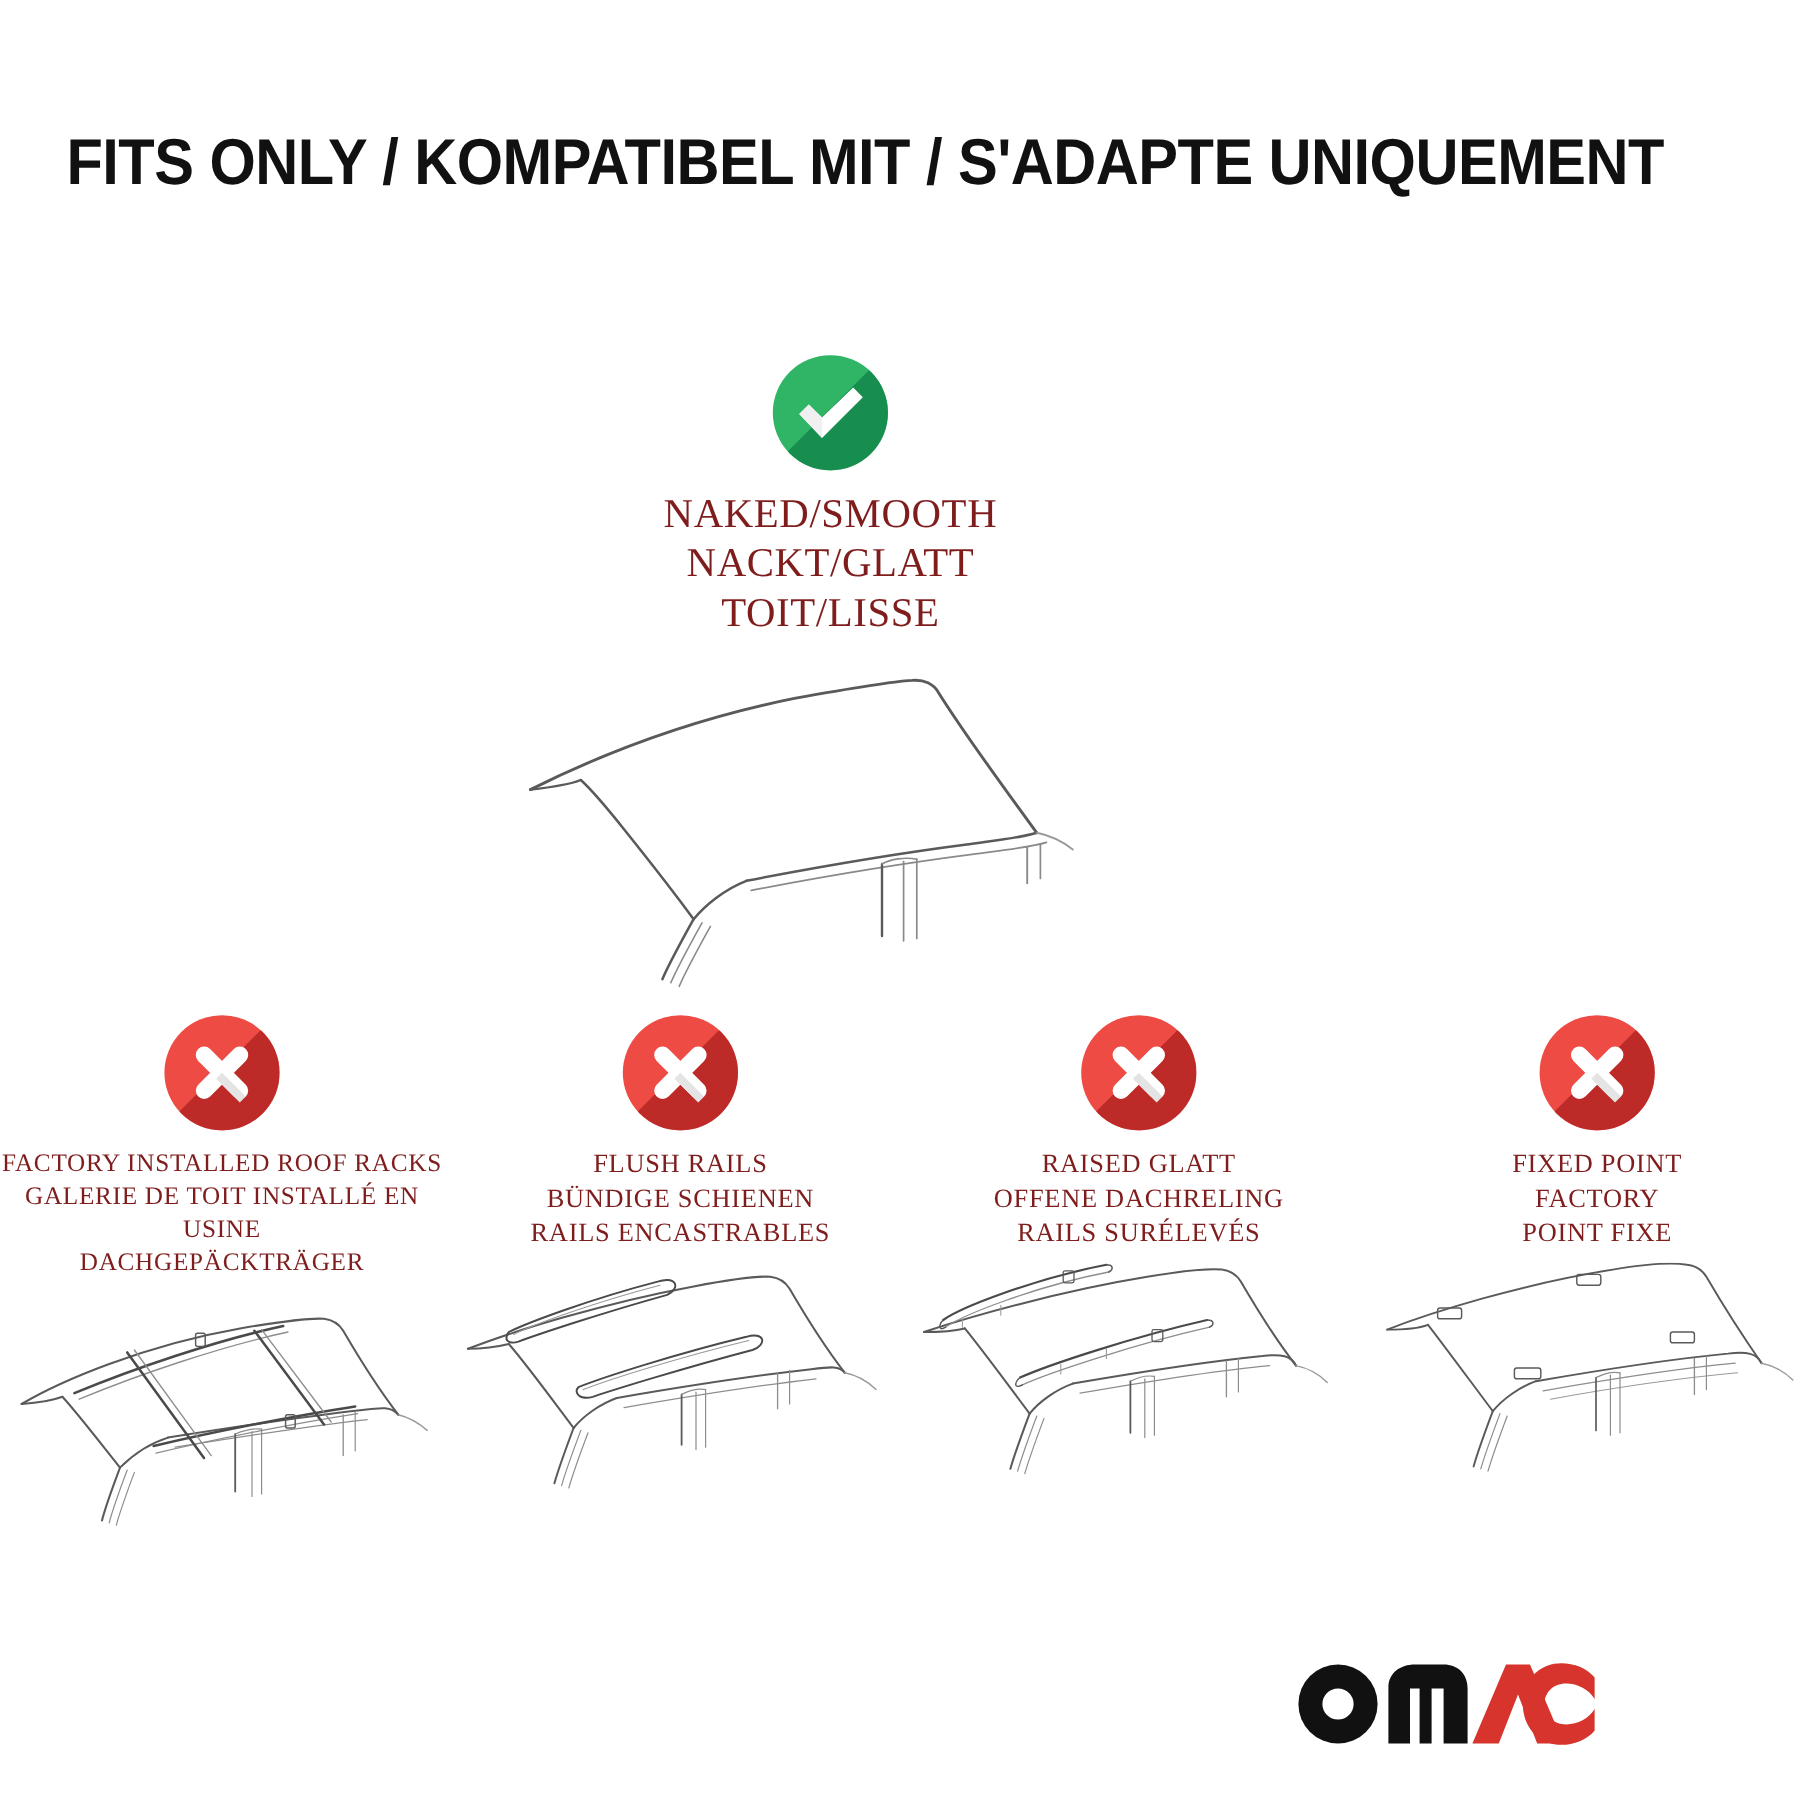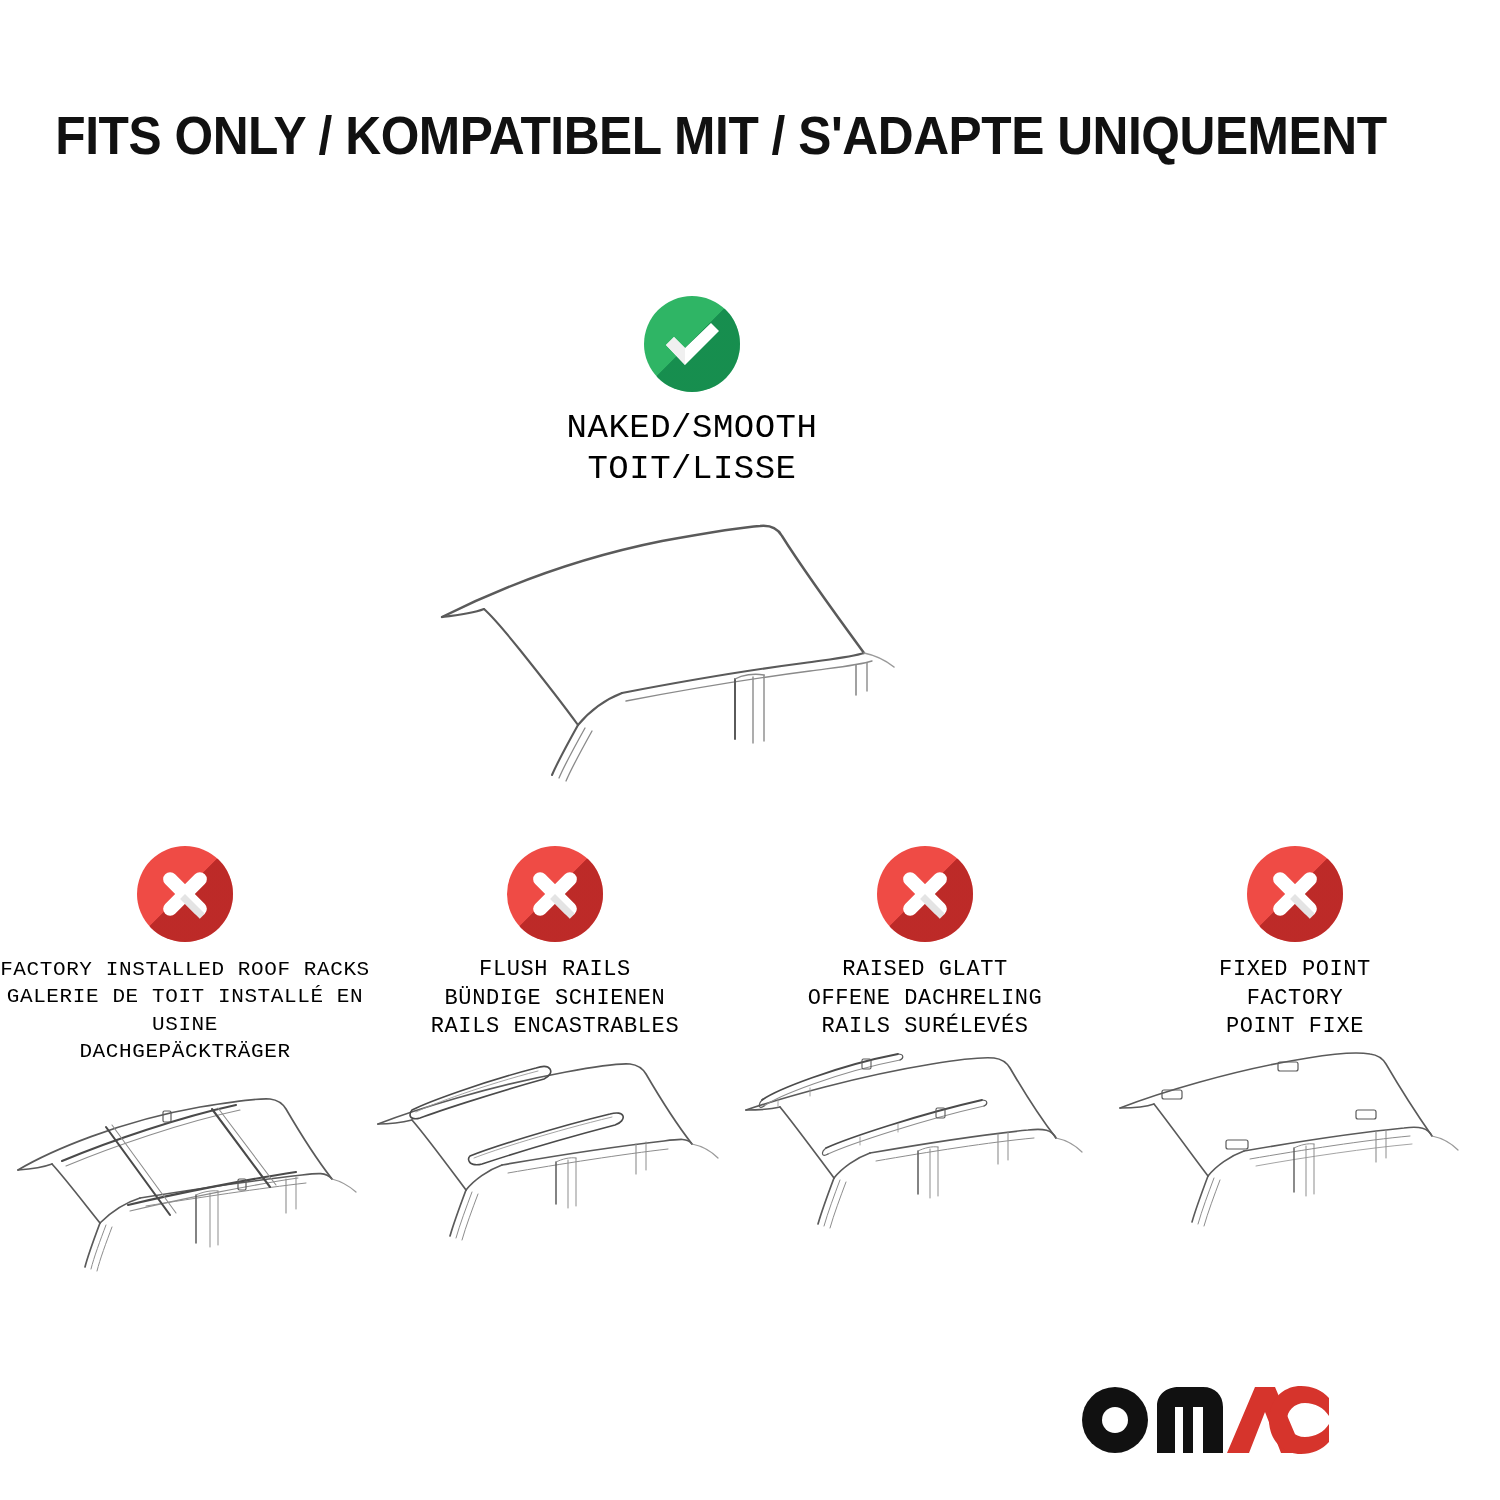--- a/index.html
+++ b/index.html
@@ -53,41 +53,42 @@
     background: linear-gradient(135deg, rgba(0,0,0,0) 48%, rgba(3,110,60,0.55) 48.5%);
   }
   .badge.red .shadow {
     background: linear-gradient(135deg, rgba(0,0,0,0) 48%, rgba(158,22,22,0.62) 48.5%);
   }
   .badge svg { position: absolute; inset: 0; width: 100%; height: 100%; }
 
   .label-block {
     margin-top: 16px;
     text-align: center;
-    font-family: Liberation Mono, monospace;
+    font-family: Liberation Serif, serif;
     font-weight: 400;
-    color: #000000;
+    color: #7f1d1d;
     line-height: 1.22;
   }
   .approved .label-block { font-size: 34px; letter-spacing: 0.5px; }
   .approved .label-block div { white-space: nowrap; }
 
   .roof-main {
     margin-top: 14px;
     width: 560px; height: 280px;
   }
 
   
   .notfit-row {
     position: absolute;
     top: 846px;
     left: 0; right: 0;
     display: flex;
     justify-content: space-around;
     align-items: flex-start;
+    gap: 12px;
   }
   .notfit-col {
     width: 375px;
     display: flex;
     flex-direction: column;
     align-items: center;
   }
   .notfit-col .label-block {
     font-size: 22px;
     letter-spacing: 0.6px;
@@ -122,20 +123,21 @@
     <div class="badge green">
       <div class="shadow"></div>
       <svg viewBox="0 0 96 96" aria-hidden="true">
         <path d="M22 49 L30 41 L41 52 L67 27 L75 35 L41 69 Z" fill="#ffffff"></path>
         <path d="M22 49 L30 41 L41 52 L41 69 Z" fill="#f0f0f0"></path>
       </svg>
     </div>
 
     <div class="label-block">
       <div>NAKED/SMOOTH</div>
+      <div>NACKT/GLATT</div>
       <div>TOIT/LISSE</div>
     </div>
 
     <svg class="roof-main" viewBox="0 0 560 280">
       <g fill="none" stroke="#5a5a5a" stroke-width="2.1" stroke-linecap="round" stroke-linejoin="round">
 
         <path d="M30 112 C70 92 150 56 250 36 C300 27 330 22 348 21 C358 20 366 24 370 31
                  C392 66 430 118 452 148" stroke-width="2.4"></path>
         <path d="M30 112 C48 110 62 108 72 104" stroke-width="2.0"></path>
         <path d="M72 104 C82 113 96 130 108 145 C128 170 150 198 166 220"></path>

